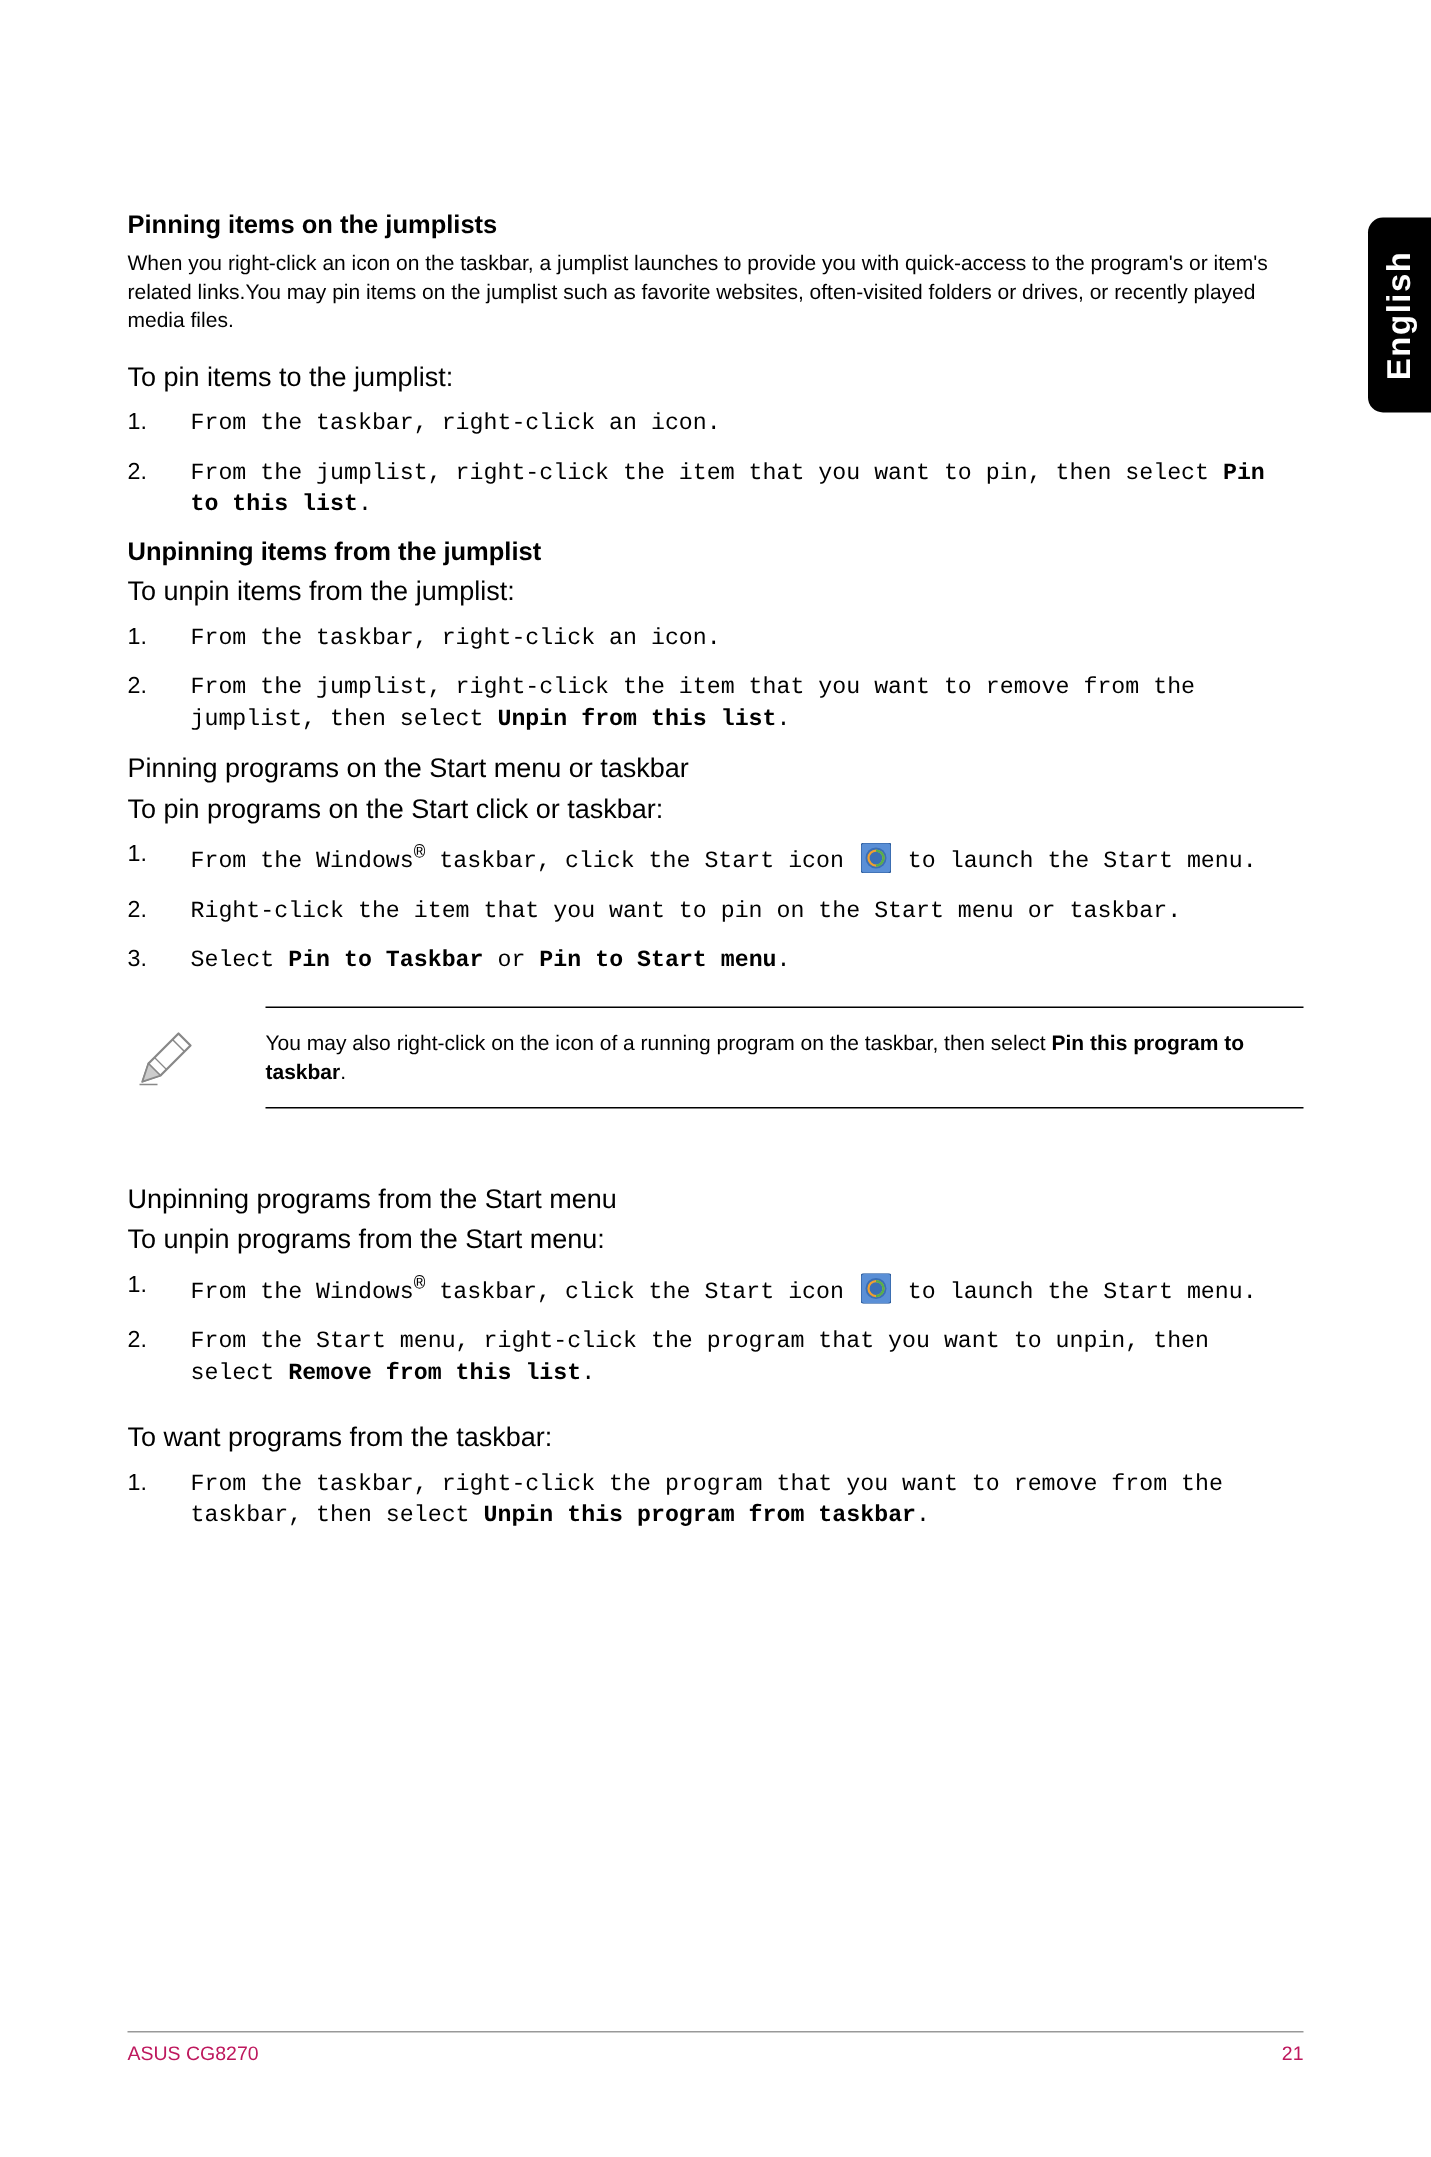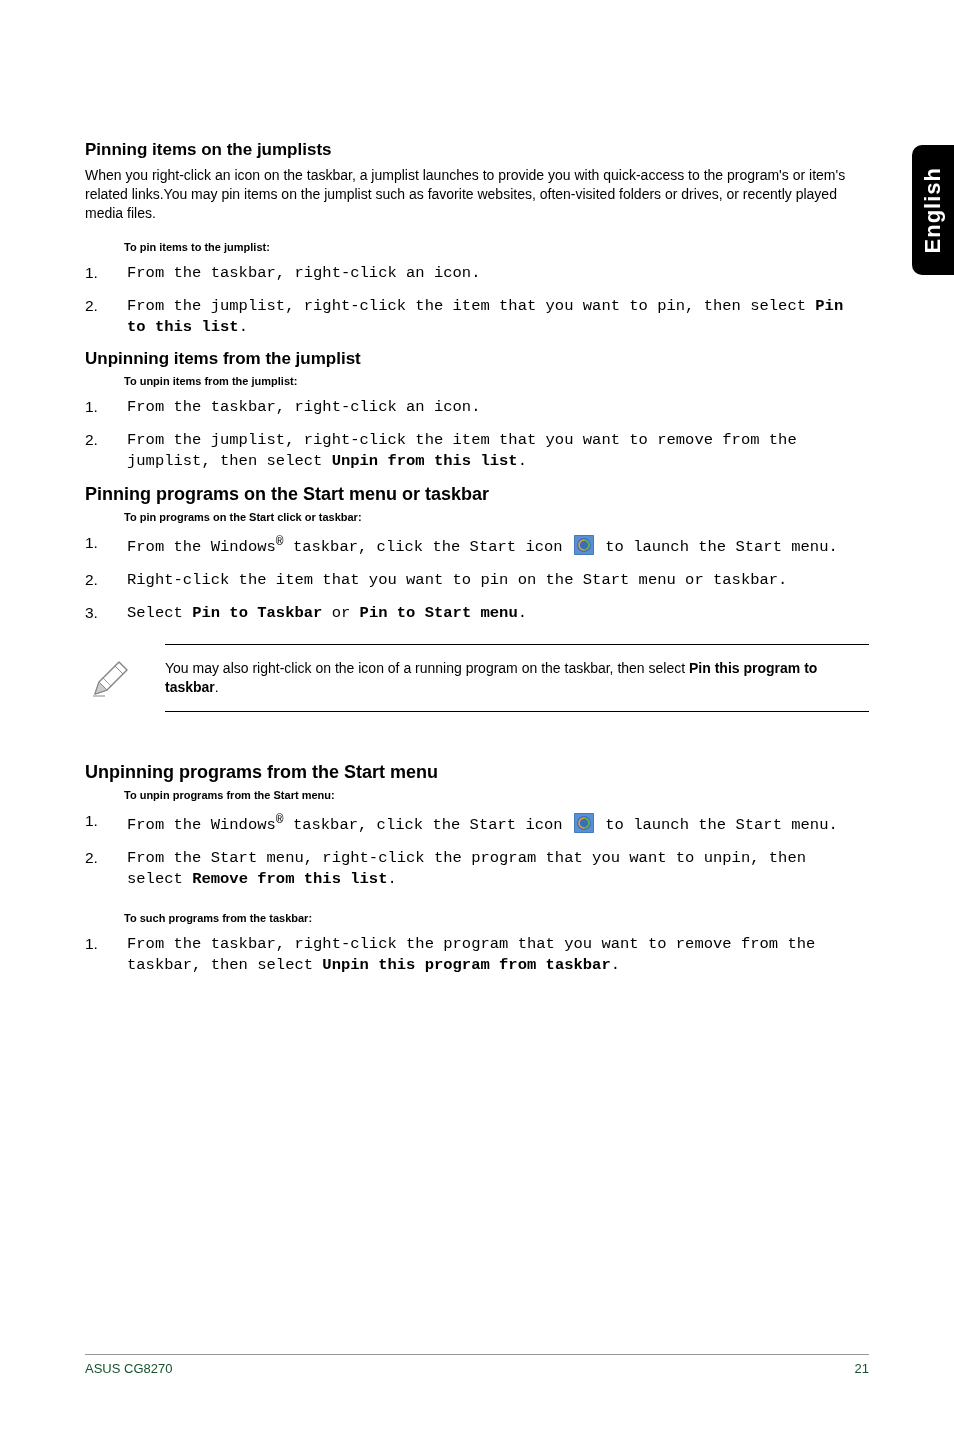--- a/index.html
+++ b/index.html
@@ -34,33 +34,32 @@
     transform: rotate(180deg);
     letter-spacing: 1px;
   }
   .h3 {
     font-size: 17px;
     font-weight: bold;
     margin-bottom: 6px;
   }
   .h4 {
     font-size: 18px;
-    font-weight: bold;
+    font-weight: normal;
     margin-bottom: 6px;
   }
   .para {
     font-size: 14px;
     line-height: 1.35;
     margin-bottom: 18px;
   }
   .bold-para {
-    font-size: 11px;
-    font-weight: bold;
+    font-size: 18px;
+    font-weight: normal;
     margin-bottom: 10px;
-    margin-left: 39px;
   }
   .ol-item {
     display: flex;
     font-size: 15.5px;
     line-height: 1.35;
     margin-bottom: 12px;
   }
   .ol-num {
     width: 42px;
     flex-shrink: 0;
@@ -76,20 +75,21 @@
     display: inline-block;
     width: 20px;
     height: 20px;
     vertical-align: -4px;
     margin: 0 2px;
   }
   .note-box {
     margin: 20px 0 0 0;
     display: flex;
     align-items: center;
+    gap: 12px;
   }
   .note-icon-cell {
     width: 80px;
     flex-shrink: 0;
     display: flex;
     justify-content: flex-start;
     padding-left: 4px;
   }
   .note-text-cell {
     flex: 1;
@@ -104,21 +104,21 @@
   .footer {
     position: absolute;
     bottom: 62px;
     left: 85px;
     right: 85px;
     border-top: 1px solid #999;
     padding-top: 6px;
     display: flex;
     justify-content: space-between;
     font-size: 13px;
-    color: #14532d;
+    color: #be185d;
   }
 </style>
 </head>
 <body>
 
 <div class="side-tab">
   <span>English</span>
 </div>
 
 <div class="page">
@@ -190,21 +190,21 @@
             <path d="M5 10 a5 5 0 0 1 10 0 a5 5 0 0 1 -10 0" fill="none" stroke="#f0a030" stroke-width="1.5"></path>
             <path d="M10 5 a5 5 0 0 1 0 10" fill="none" stroke="#50b050" stroke-width="1.5"></path>
           </svg></span><span> to launch the Start menu.</span></div>
   </div>
   <div class="ol-item">
     <div class="ol-num">2.</div>
     <div class="ol-body"><span>From the Start menu, right-click the program that you want to unpin, then select </span><b>Remove from this list</b><span>.</span></div>
   </div>
 
   <div class="section-gap-lg"></div>
-  <div class="bold-para">To such programs from the taskbar:</div>
+  <div class="bold-para">To want programs from the taskbar:</div>
   <div class="ol-item">
     <div class="ol-num">1.</div>
     <div class="ol-body"><span>From the taskbar, right-click the program that you want to remove from the taskbar, then select </span><b>Unpin this program from taskbar</b><span>.</span></div>
   </div>
 
 </div>
 
 <div class="footer">
   <span>ASUS CG8270</span>
   <span>21</span>

